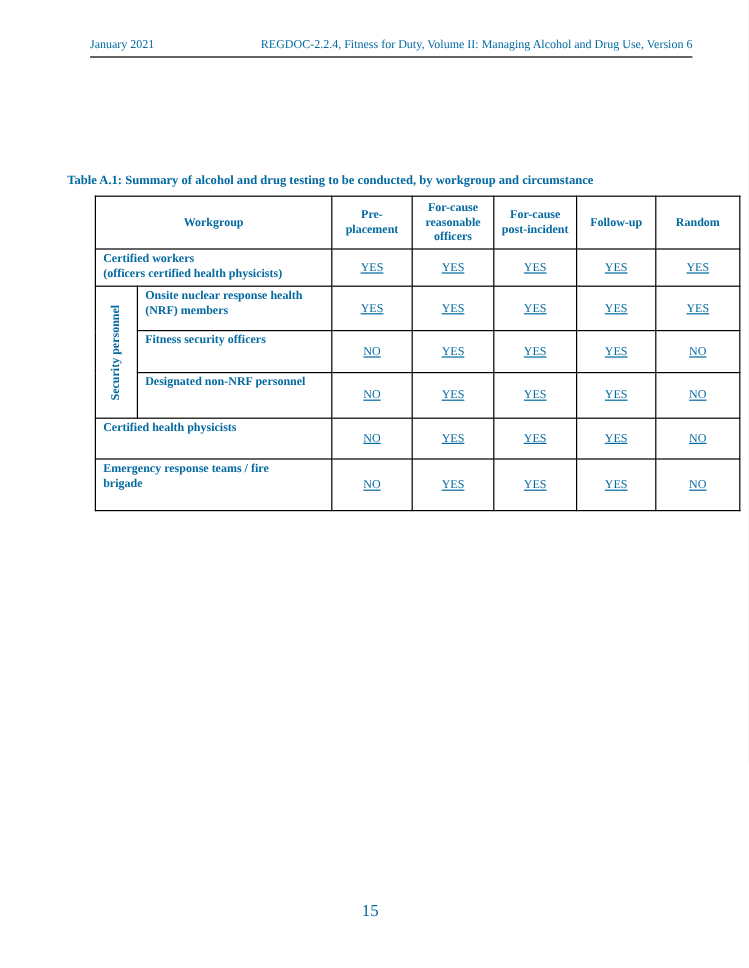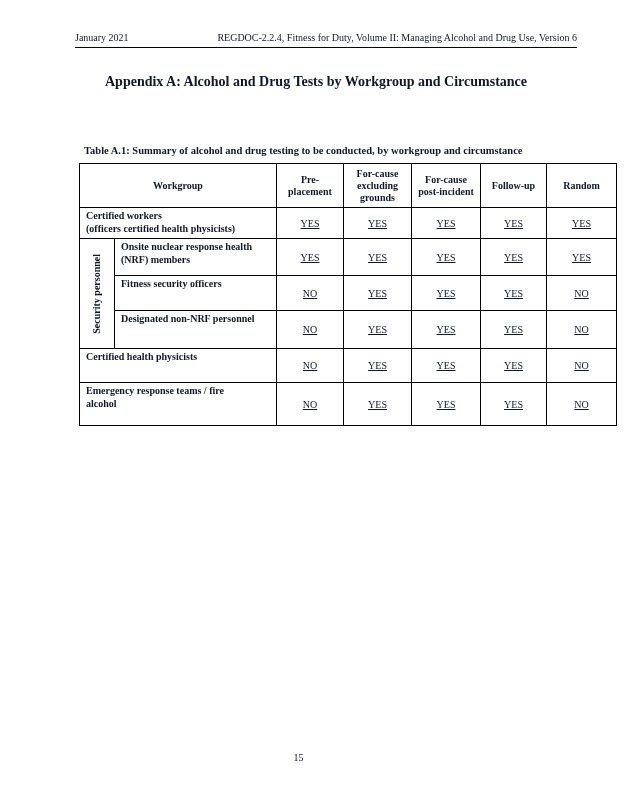--- a/index.html
+++ b/index.html
@@ -2,21 +2,21 @@
 <html><head>
 <meta charset="utf-8">
 <style>
   html, body { margin: 0; padding: 0; background: #e8e8e8; }
   .page {
     position: relative;
     width: 624px;
     height: 807px;
     background: #ffffff;
     font-family: "Liberation Serif", "DejaVu Serif", serif;
-    color: #0f172a;
+    color: #0369a1;
     overflow: hidden;
     margin: 0 auto;
   }
   
   .running-header {
     position: absolute;
     left: 75px;
     top: 31px;
     width: 502px;
     display: flex;
@@ -42,21 +42,21 @@
     position: absolute;
     left: 108px;
     top: 105px;
     width: 452px;
     font-size: 10.5px;
     line-height: 14px;
     margin: 0;
   }
   .table-caption {
     position: absolute;
-    left: 84px;
+    left: 56px;
     top: 145px;
     width: 520px;
     font-size: 10.5px;
     font-weight: bold;
     margin: 0;
   }
   
   table.testing-table {
     position: absolute;
     left: 79px;
@@ -106,59 +106,59 @@
     white-space: nowrap;
     margin: 0 auto;
     line-height: 14px;
   }
   .page-number {
     position: absolute;
     left: 0;
     top: 752px;
     width: 597px;
     text-align: center;
-    font-size: 10px;
+    font-size: 14px;
+    padding-left: 10px;
   }
   .r1 td { height: 26px; }
   .r2 td { height: 32px; }
   .r3 td { height: 30px; }
   .r4 td { height: 33px; }
   .r5 td { height: 29px; }
   .r6 td { height: 38px; }
 </style>
 </head>
 <body>
 
 <div class="page">
 
   <div class="running-header">
     <span>January 2021</span>
     <span>REGDOC-2.2.4, Fitness for Duty, Volume II: Managing Alcohol and Drug Use, Version 6</span>
   </div>
 
-  <h1 class="appendix-heading">Appendix A: Alcohol and Drug Tests by Workgroup and Circumstance</h1>
 
 
   <p class="table-caption">Table A.1: Summary of alcohol and drug testing to be conducted, by workgroup and circumstance</p>
 
   <table class="testing-table">
     <colgroup>
       <col style="width:22px">
       <col style="width:162px">
       <col style="width:67px">
       <col style="width:68px">
       <col style="width:69px">
       <col style="width:66px">
       <col style="width:70px">
     </colgroup>
     <tbody>
       <tr>
         <th class="col-header" colspan="2">Workgroup</th>
         <th class="col-header">Pre-placement</th>
-        <th class="col-header">For-cause excluding grounds</th>
+        <th class="col-header">For-cause reasonable officers</th>
         <th class="col-header">For-cause post-incident</th>
         <th class="col-header">Follow-up</th>
         <th class="col-header">Random</th>
       </tr>
 
       <tr class="r1">
         <td class="row-label" colspan="2">
           <div>Certified workers</div>
           <div>(officers certified health physicists)</div>
         </td>
@@ -213,21 +213,21 @@
         <td class="value-cell">NO</td>
         <td class="value-cell">YES</td>
         <td class="value-cell">YES</td>
         <td class="value-cell">YES</td>
         <td class="value-cell">NO</td>
       </tr>
 
       <tr class="r6">
         <td class="row-label" colspan="2">
           <div>Emergency response teams / fire</div>
-          <div>alcohol</div>
+          <div>brigade</div>
         </td>
         <td class="value-cell">NO</td>
         <td class="value-cell">YES</td>
         <td class="value-cell">YES</td>
         <td class="value-cell">YES</td>
         <td class="value-cell">NO</td>
       </tr>
     </tbody>
   </table>
 

